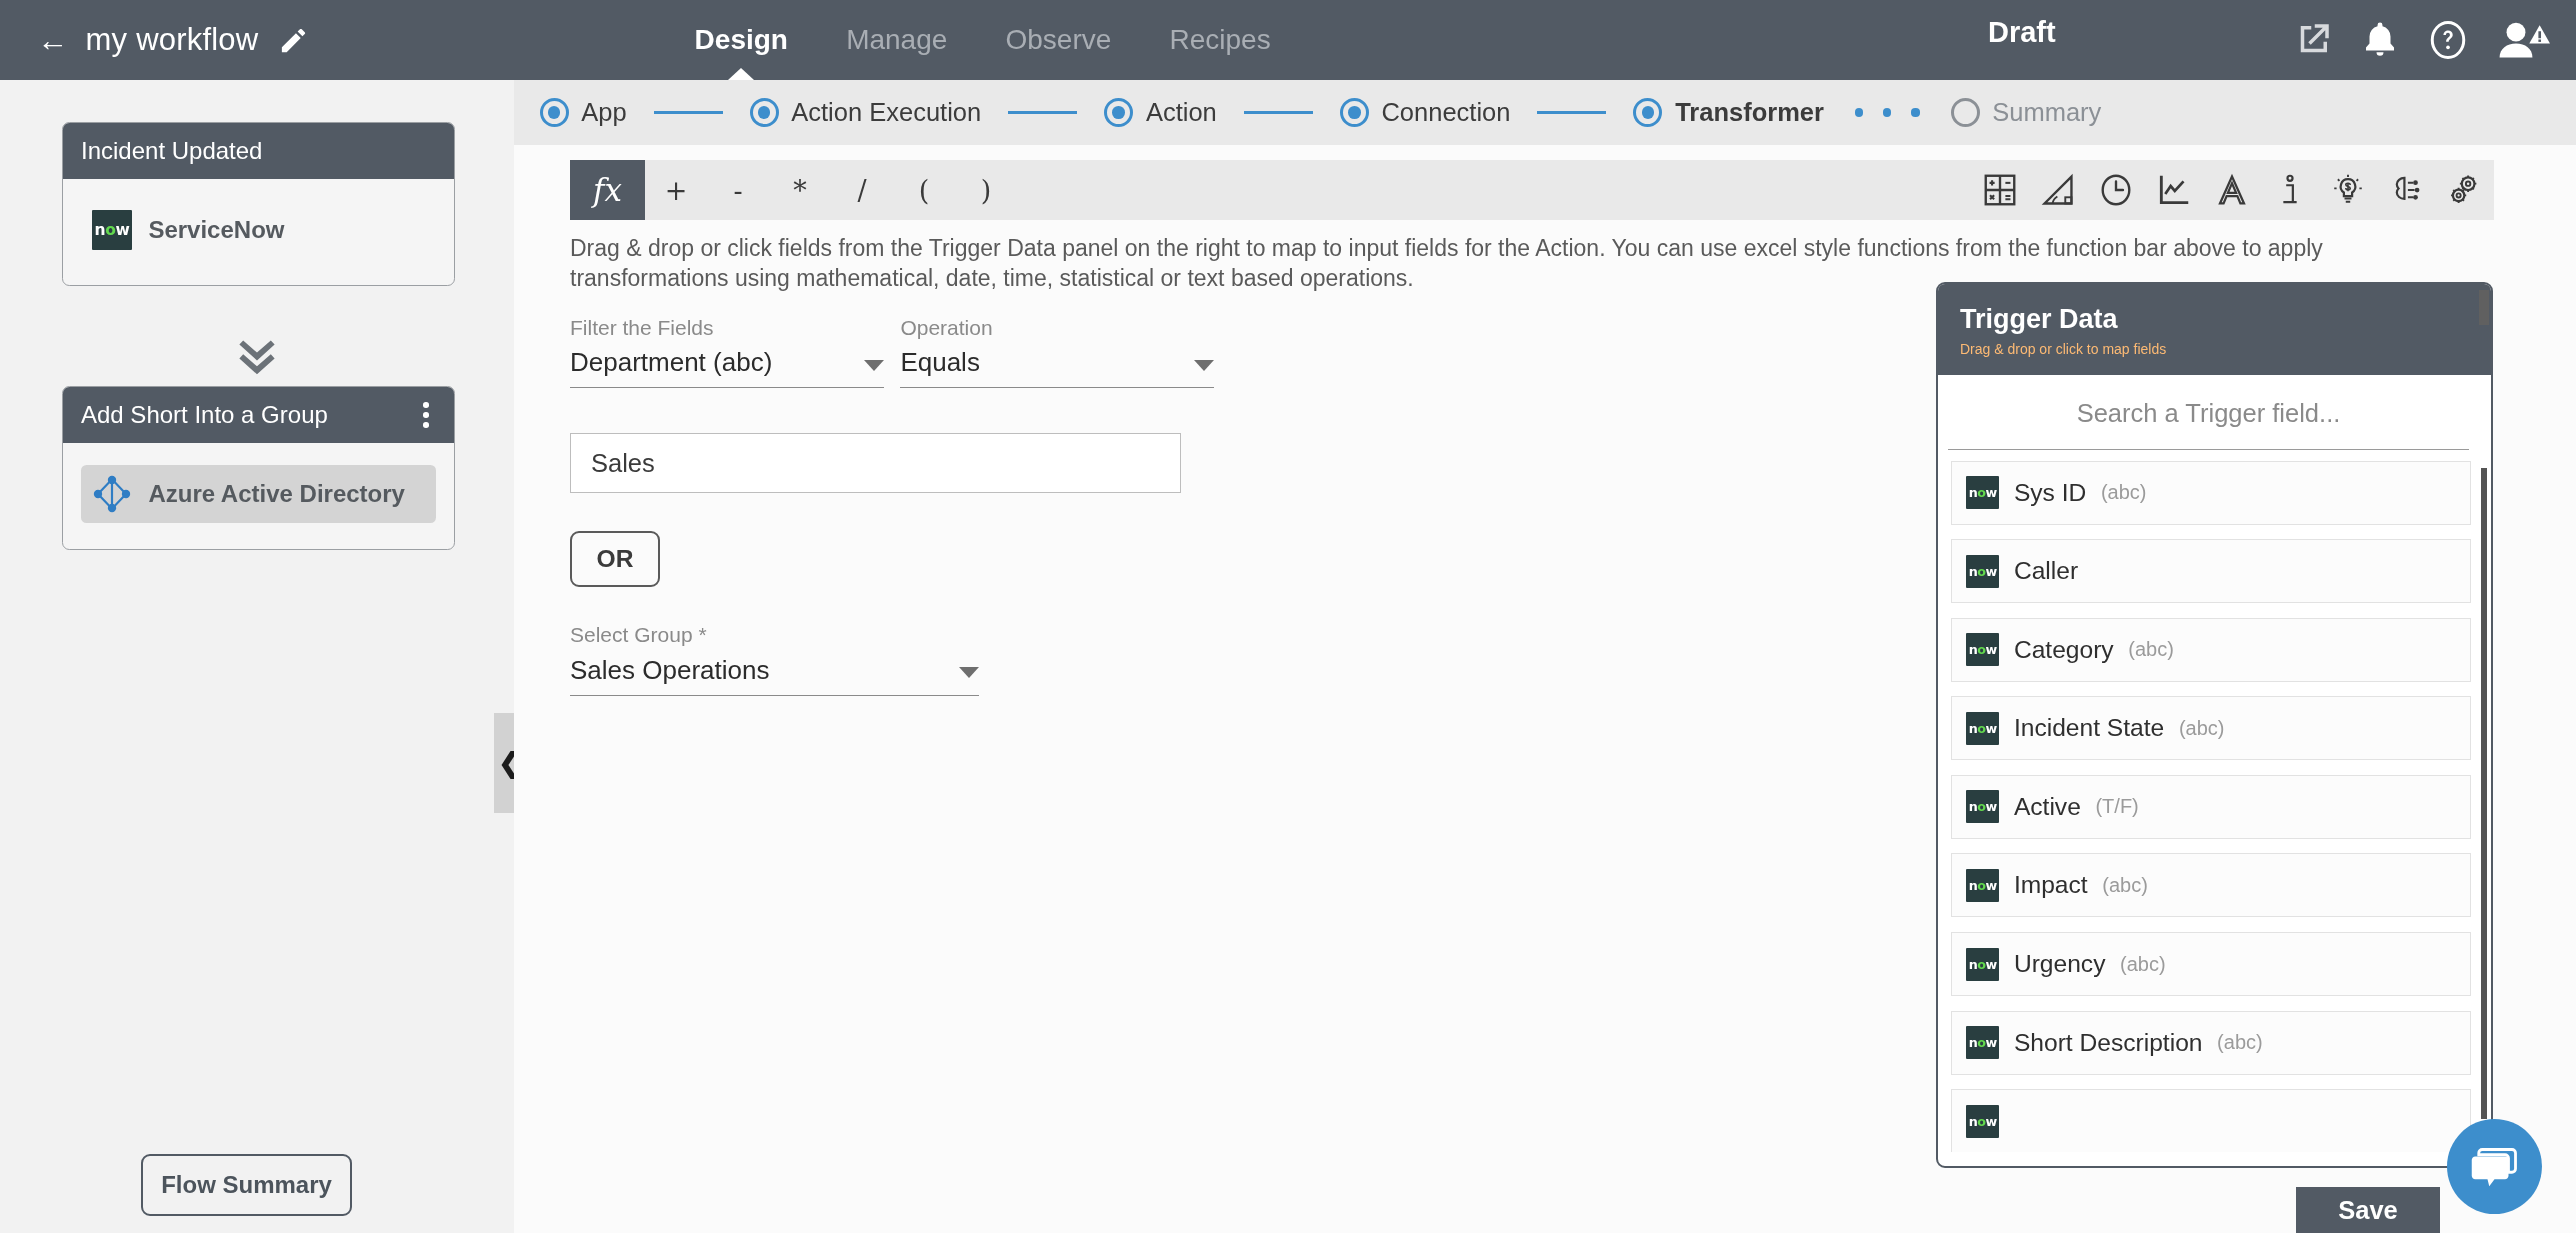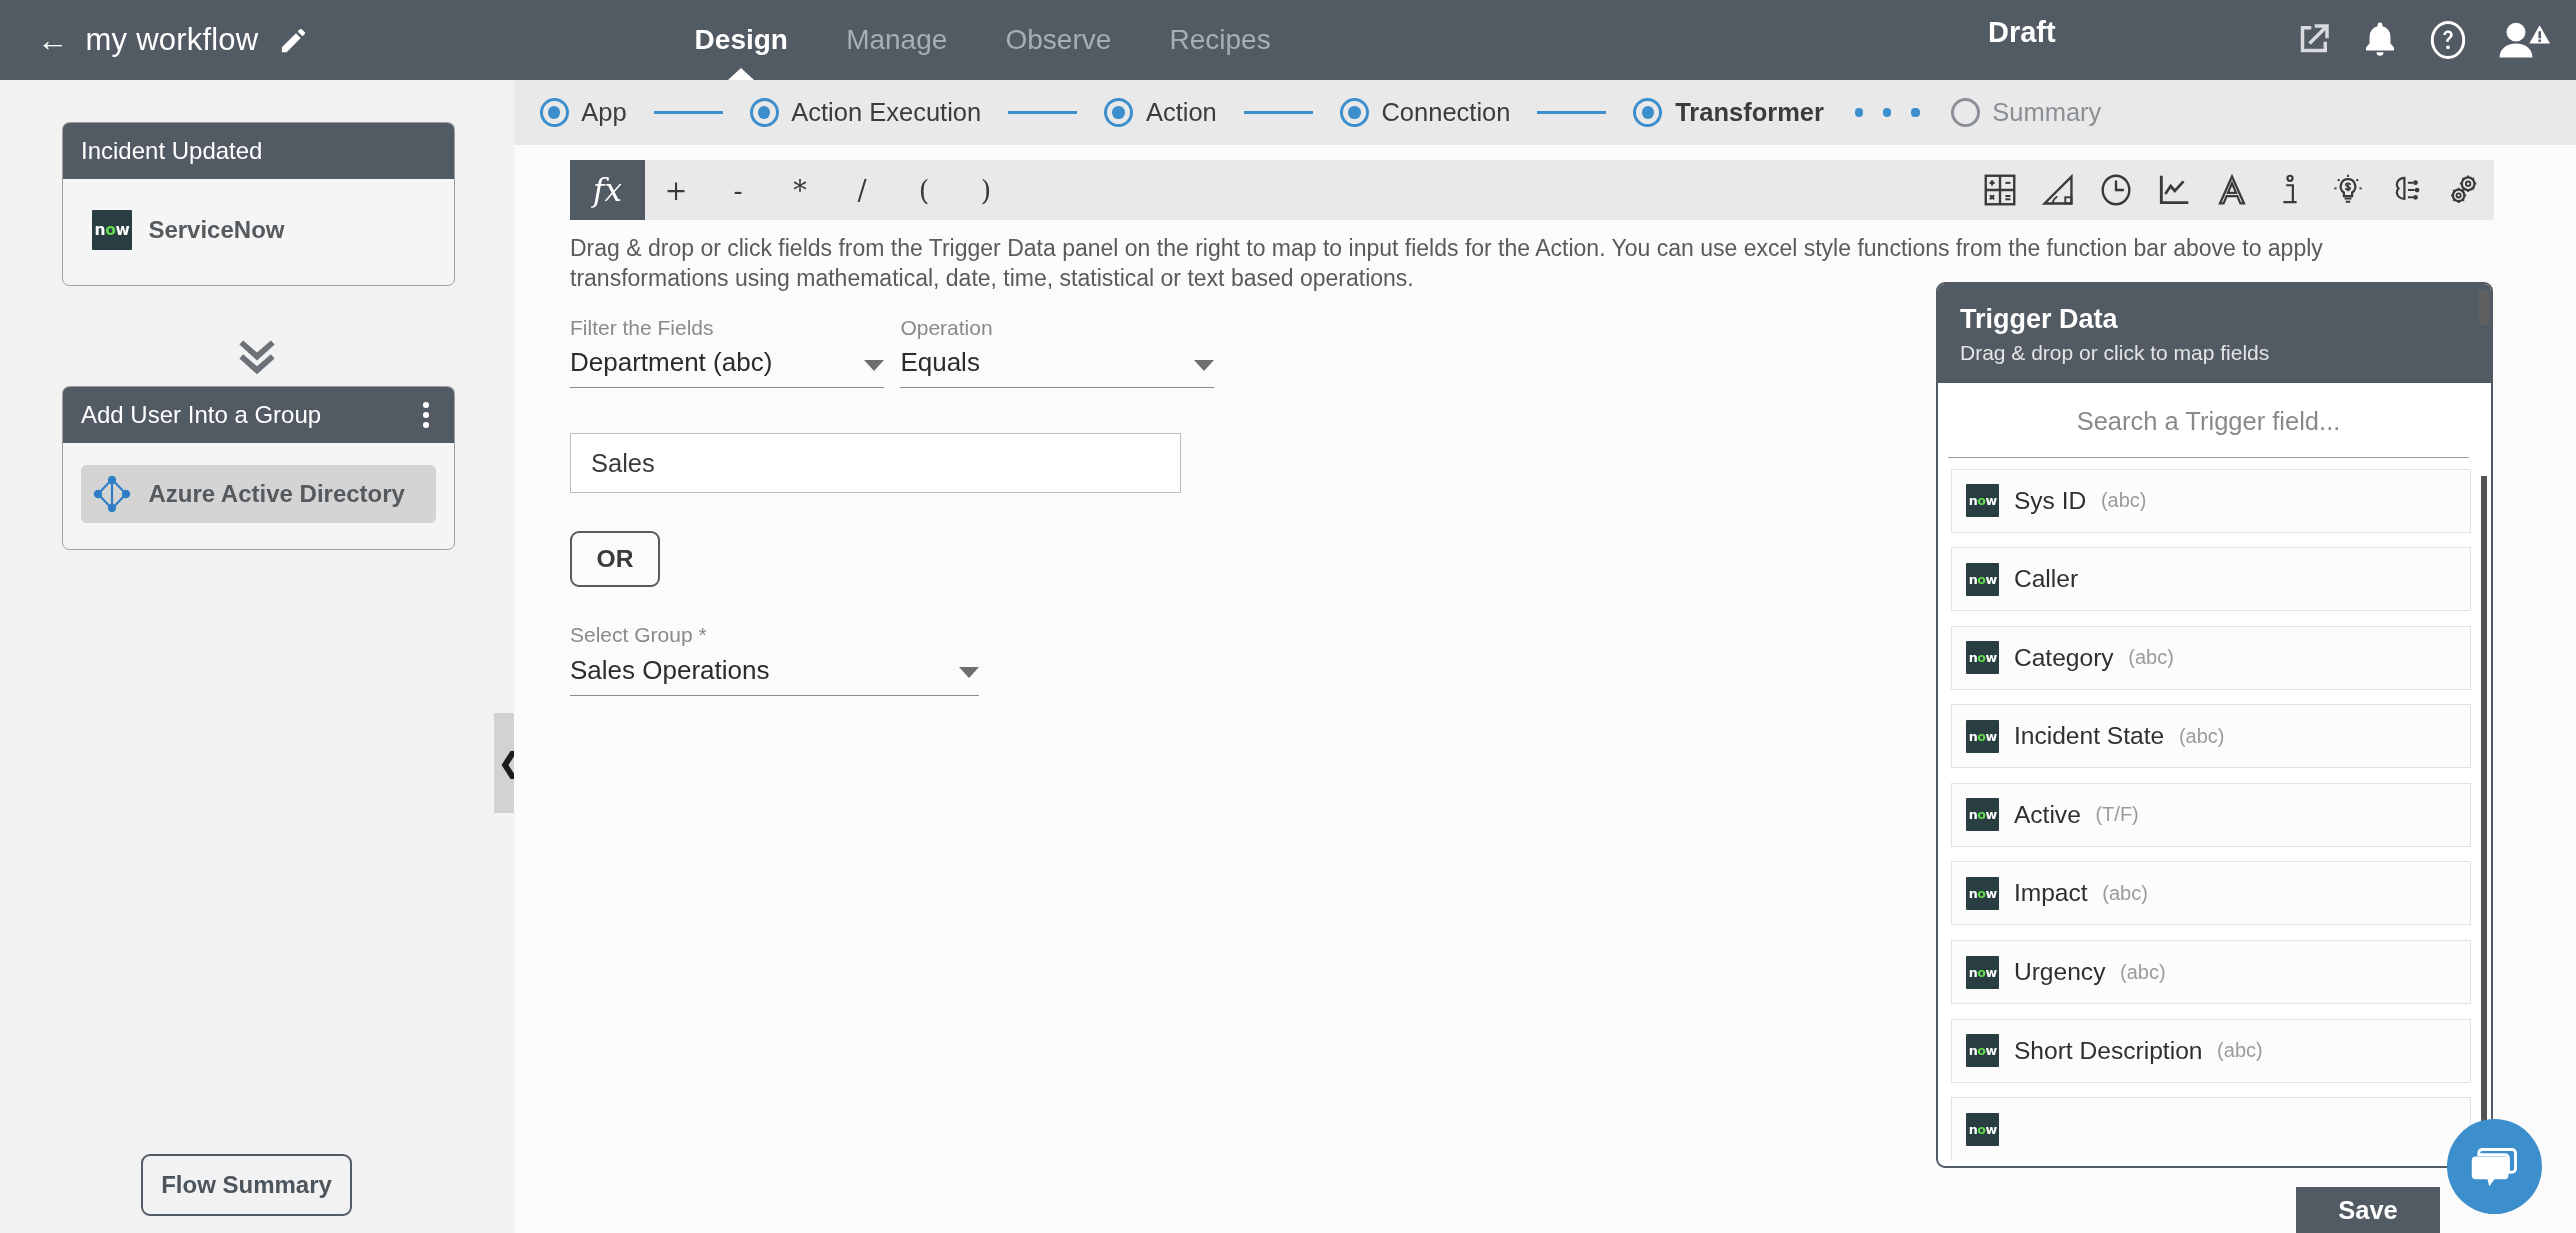--- a/index.html
+++ b/index.html
@@ -210,21 +210,21 @@
 
   
   .trigger-panel {
     position: absolute; left: 1936px; top: 282px;
     width: 557px; height: 886px;
     background: #ffffff; border: 2.7px solid #525a64;
     border-radius: 9px; overflow: hidden;
   }
   .tp-head { background: #525a64; padding: 20px 22px 18px 22px; }
   .tp-title { color: #ffffff; font-size: 27px; font-weight: bold; }
-  .tp-sub { color: #e5e5e5; font-size: 21px; margin-top: 5.5px; }
+  .tp-sub { color: #fdba74; font-size: 14px; margin-top: 5.5px; }
   .tp-search {
     margin: 24px 22px 0 10px; border-bottom: 1.8px solid #9a9a9a;
     padding-bottom: 21px; font-size: 25.5px; color: #8a8a8a; text-align: center;
   }
   .tp-list {
     margin-top: 11px; height: 691px; overflow: hidden;
     position: relative; padding: 0 20px 0 12.7px;
   }
   .tp-item {
     height: 64px; margin: 0 0 14.6px 0;
@@ -320,21 +320,21 @@
 
   <div class="chevrons-down">
     <svg viewBox="0 0 24 22">
       <path d="M4 2l8 7 8-7 2.2 2.4L12 13.6 1.8 4.4 4 2z" fill="#6c7278"></path>
       <path d="M4 10l8 7 8-7 2.2 2.4L12 21.6 1.8 12.4 4 10z" fill="#6c7278"></path>
     </svg>
   </div>
 
   <div class="flow-card card2">
     <div class="flow-card-head">
-      <div class="flow-card-title">Add User Into a Group</div>
+      <div class="flow-card-title">Add Short Into a Group</div>
       <div class="kebab">
           <span></span>
           <span></span>
           <span></span>
         </div>
     </div>
     <div class="flow-card-body">
       <div class="app-chip selected">
         <svg class="azure-icon" viewBox="0 0 24 24">
           <path d="M12 3.2L12 20.8" stroke="#2f7dc4" stroke-width="1.3" fill="none"></path>

